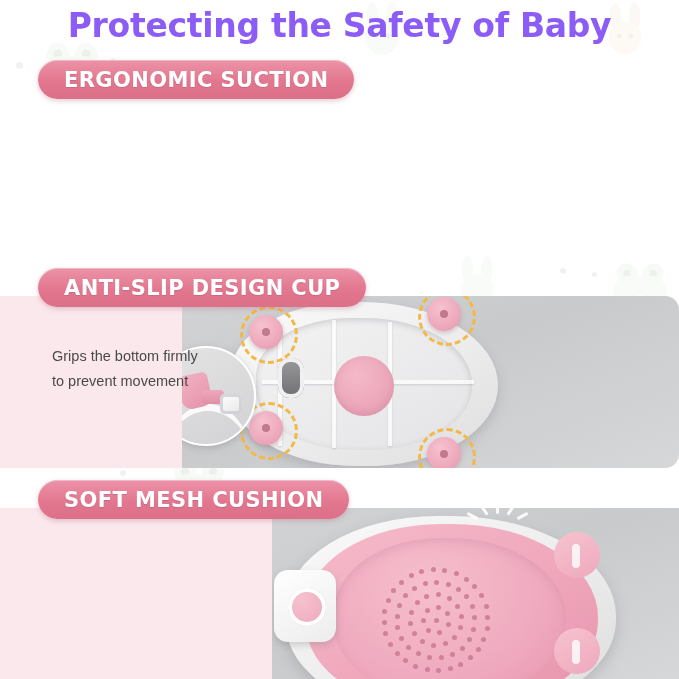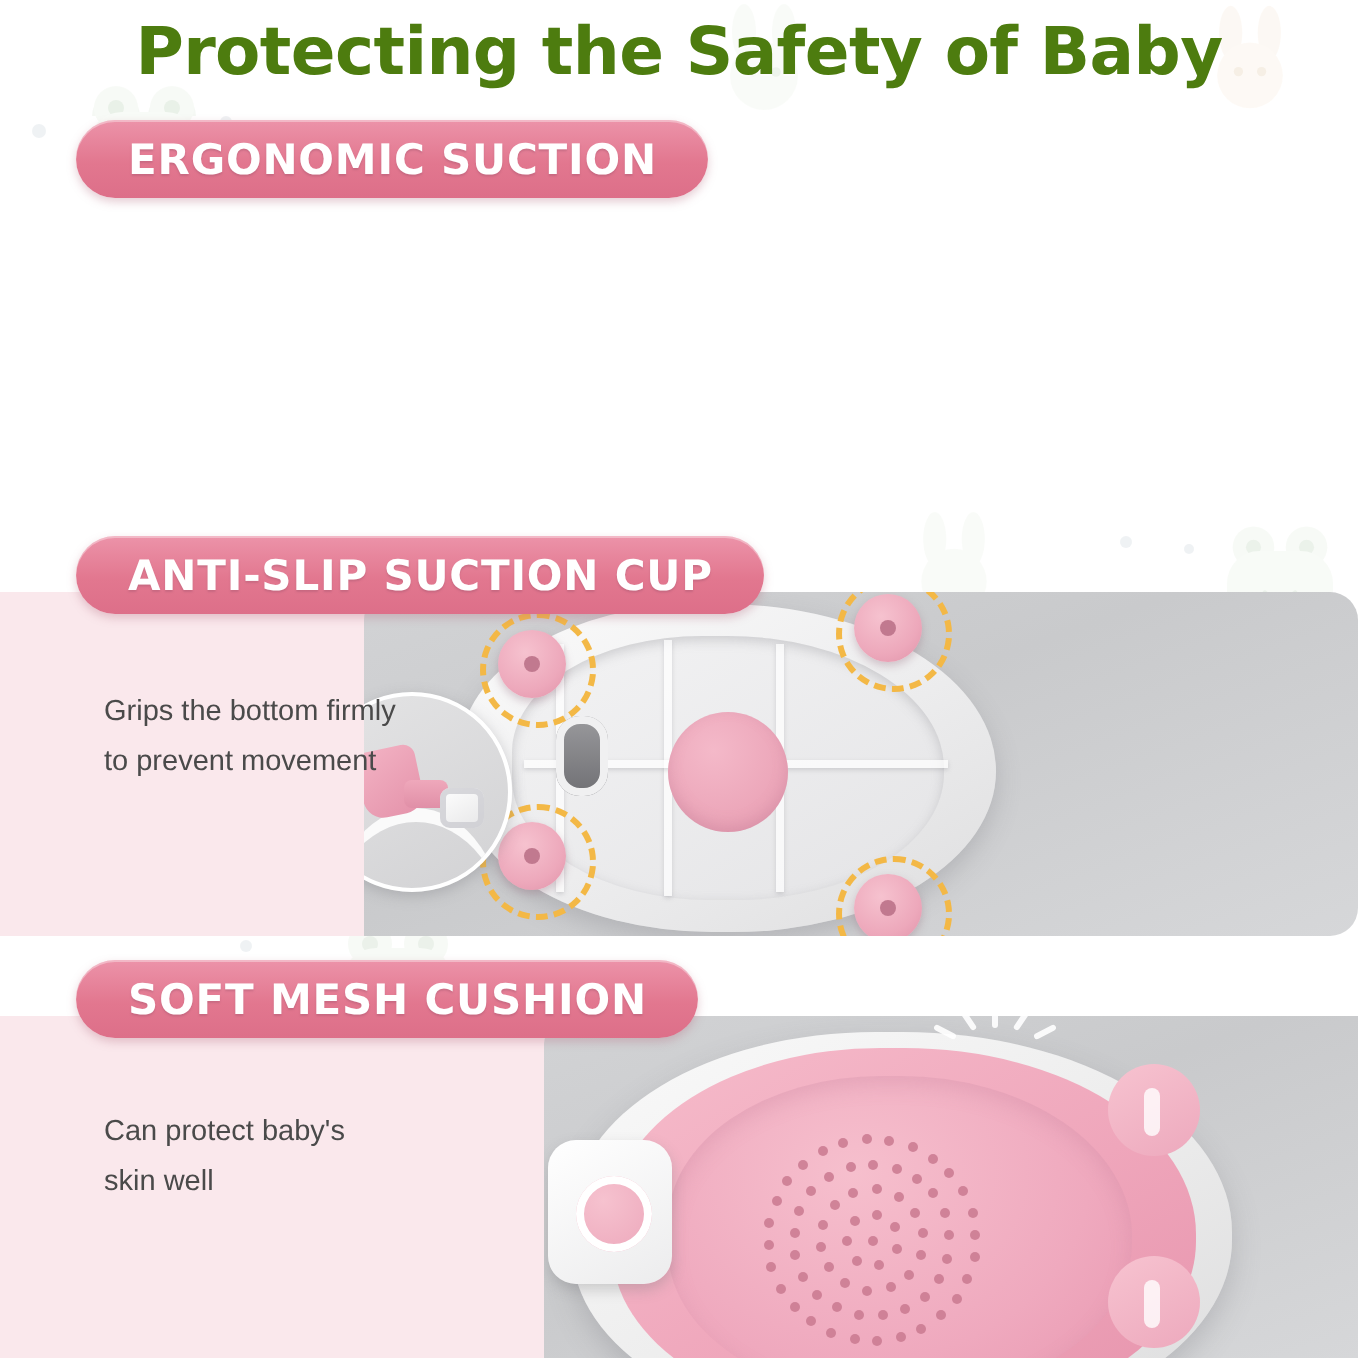--- a/index.html
+++ b/index.html
@@ -16,21 +16,21 @@
   .dot{position:absolute;border-radius:50%;background:#e9eef0;opacity:.75;}
   .bunny{position:absolute;opacity:.5;}
 
   
   .title{
     position:absolute;left:0;right:0;top:2px;height:46px;
     display:flex;align-items:center;justify-content:center;
     z-index:6;
   }
   .title span{
-    font-size:33px;font-weight:bold;color:#4d7c0f;
+    font-size:33px;font-weight:bold;color:#8b5cf6;
     letter-spacing:-.3px;
     transform:scaleX(1.0);
     text-shadow:0 1px 0 rgba(255,255,255,.6);
     white-space:nowrap;
     font-family:"DejaVu Sans","Liberation Sans",sans-serif;
   }
 
   
   .panel{position:absolute;left:0;width:679px;z-index:2;}
   .panel .text-pane{
@@ -332,21 +332,21 @@
           <div class="inset-cup"></div>
           <div class="inset-stem"></div>
           <div class="inset-slot"></div>
         </div>
       </div>
     </div>
     <div class="blurb" style="top:48px;">Grips the bottom firmly
 to prevent movement</div>
   </div>
   <div class="badge" style="left:38px;top:268px;">
-    <span>ANTI-SLIP SUCTION CUP</span>
+    <span>ANTI-SLIP DESIGN CUP</span>
   </div>
 
   <div class="panel" style="top:508px;height:171px;">
     <div class="text-pane"></div>
     <div class="img-pane round-tl" style="left:272px;">
       <div class="p3">
         <div class="tub-outer"></div>
         <div class="tub-rim"></div>
         <div class="tub-seat"></div>
         <div class="mesh-dots">
@@ -431,20 +431,18 @@
         <div class="side-slot" style="left:300px;top:132px;"></div>
         <div class="sparkle" style="left:198px;top:-10px;width:56px;height:30px;">
           <i style="left:26px;top:0;width:3px;height:16px;"></i>
           <i style="left:12px;top:4px;width:3px;height:14px;transform:rotate(-34deg);"></i>
           <i style="left:40px;top:4px;width:3px;height:14px;transform:rotate(34deg);"></i>
           <i style="left:1px;top:12px;width:3px;height:12px;transform:rotate(-62deg);"></i>
           <i style="left:51px;top:12px;width:3px;height:12px;transform:rotate(62deg);"></i>
         </div>
       </div>
     </div>
-    <div class="blurb" style="top:46px;">Can protect baby's
-skin well</div>
   </div>
   <div class="badge" style="left:38px;top:480px;">
     <span>SOFT MESH CUSHION</span>
   </div>
 
 </div>
 
 </body></html>

